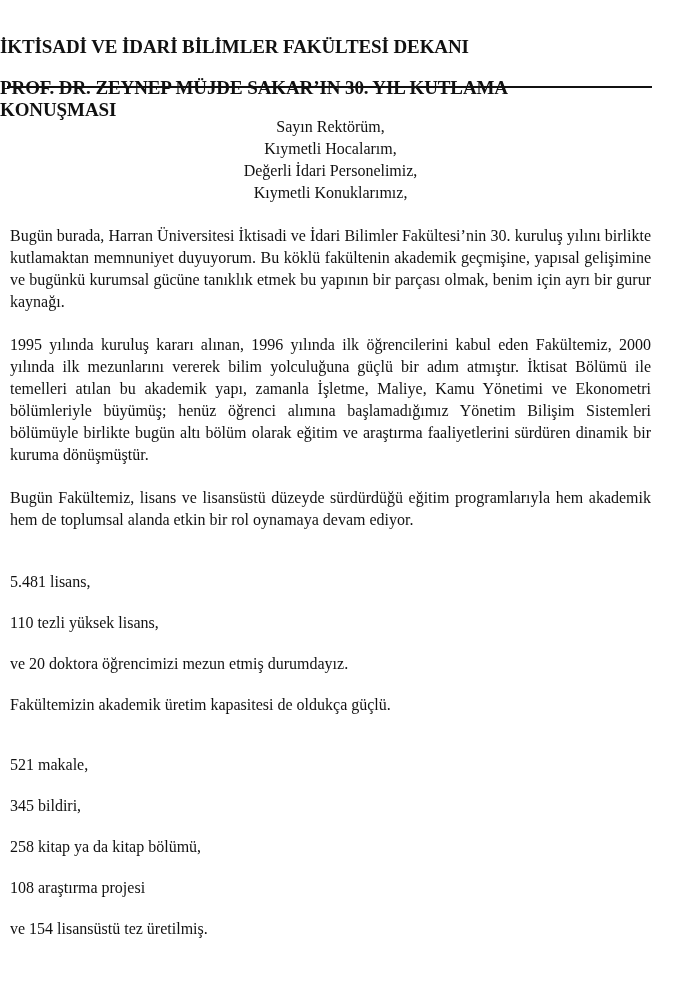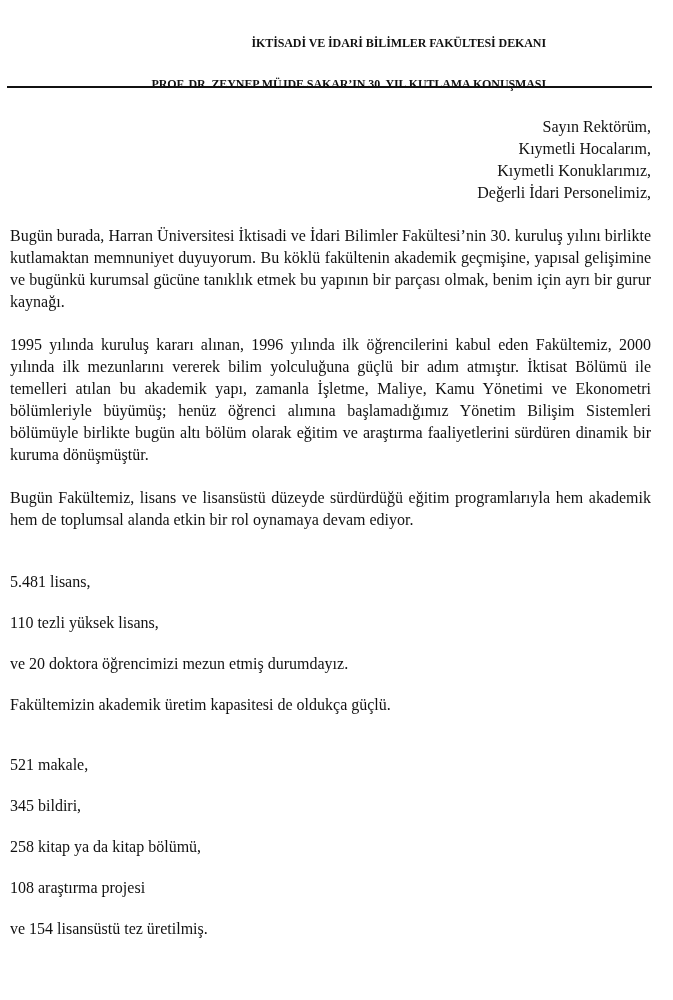--- a/index.html
+++ b/index.html
@@ -3,53 +3,53 @@
 <meta charset="utf-8">
 <style>
   html, body { margin: 0; padding: 0; background: #ffffff; }
   body {
     width: 673px; height: 1000px; overflow: hidden;
     font-family: "Liberation Serif", "DejaVu Serif", serif;
     color: #111111;
   }
   .page { position: relative; width: 673px; height: 1000px; }
   .title {
-    position: absolute; left: 0; width: 546px; text-align: right;
-    font-weight: bold; font-size: 12px; letter-spacing: -0.1px;
+    position: absolute; left: 0; width: 546px; text-align: left;
+    font-weight: bold; font-size: 19px; letter-spacing: -0.1px;
   }
   .title.t1 { top: 36px; }
   .title.t2 { top: 77px; }
   .rule {
     position: absolute; left: 7px; width: 645px; top: 86px; height: 2px;
     background: #111111;
   }
   .body {
     position: absolute; left: 10px; top: 116px; width: 641px;
     font-size: 16px; line-height: 22px;
   }
   .body p { margin: 0; text-align: justify; }
-  .salutation p { text-align: right; }
+  .salutation p { text-align: center; }
   .gap { height: 21px; }
   .gap-sm { height: 19px; }
   .item { text-align: center; }
 </style>
 </head>
 <body>
 
 <div class="page">
   <div class="title t1">İKTİSADİ VE İDARİ BİLİMLER FAKÜLTESİ DEKANI</div>
   <div class="title t2">PROF. DR. ZEYNEP MÜJDE SAKAR’IN 30. YIL KUTLAMA KONUŞMASI</div>
   <div class="rule"></div>
 
   <div class="body">
     <div class="salutation">
       <p>Sayın Rektörüm,</p>
       <p>Kıymetli Hocalarım,</p>
+      <p>Değerli İdari Personelimiz,</p>
       <p>Kıymetli Konuklarımız,</p>
-      <p>Değerli İdari Personelimiz,</p>
     </div>
     <div class="gap"></div>
     <p>Bugün burada, Harran Üniversitesi İktisadi ve İdari Bilimler Fakültesi’nin 30. kuruluş yılını birlikte kutlamaktan memnuniyet duyuyorum. Bu köklü fakültenin akademik geçmişine, yapısal gelişimine ve bugünkü kurumsal gücüne tanıklık etmek bu yapının bir parçası olmak, benim için ayrı bir gurur kaynağı.</p>
     <div class="gap"></div>
     <p>1995 yılında kuruluş kararı alınan, 1996 yılında ilk öğrencilerini kabul eden Fakültemiz, 2000 yılında ilk mezunlarını vererek bilim yolculuğuna güçlü bir adım atmıştır. İktisat Bölümü ile temelleri atılan bu akademik yapı, zamanla İşletme, Maliye, Kamu Yönetimi ve Ekonometri bölümleriyle büyümüş; henüz öğrenci alımına başlamadığımız Yönetim Bilişim Sistemleri bölümüyle birlikte bugün altı bölüm olarak eğitim ve araştırma faaliyetlerini sürdüren dinamik bir kuruma dönüşmüştür.</p>
     <div class="gap"></div>
     <p>Bugün Fakültemiz, lisans ve lisansüstü düzeyde sürdürdüğü eğitim programlarıyla hem akademik hem de toplumsal alanda etkin bir rol oynamaya devam ediyor.</p>
     <div class="gap"></div>
     <div class="gap-sm"></div>
     <p class="item">5.481 lisans,</p>

